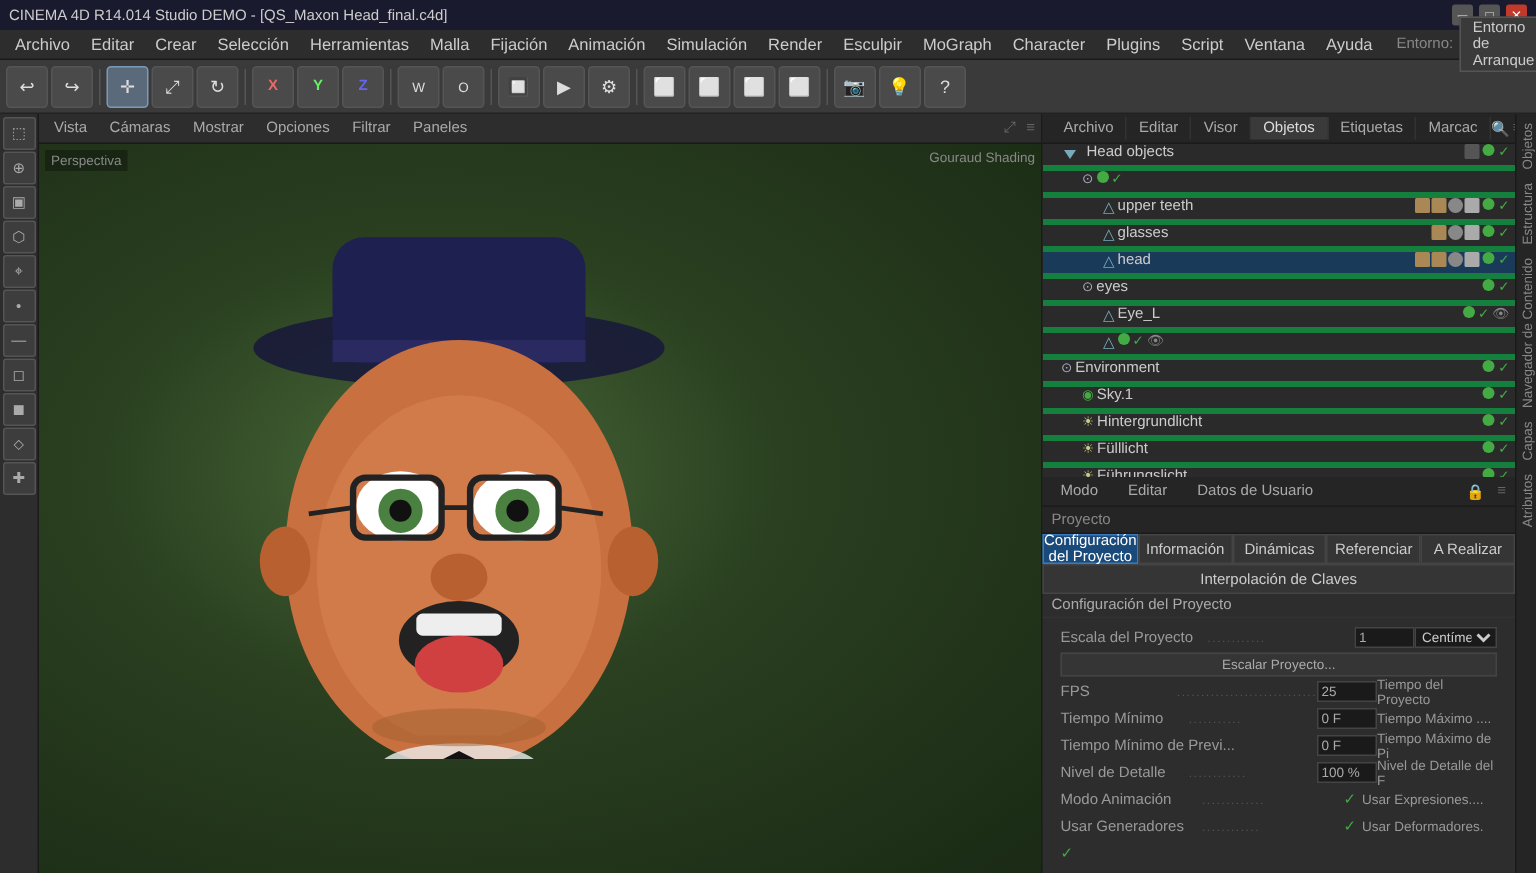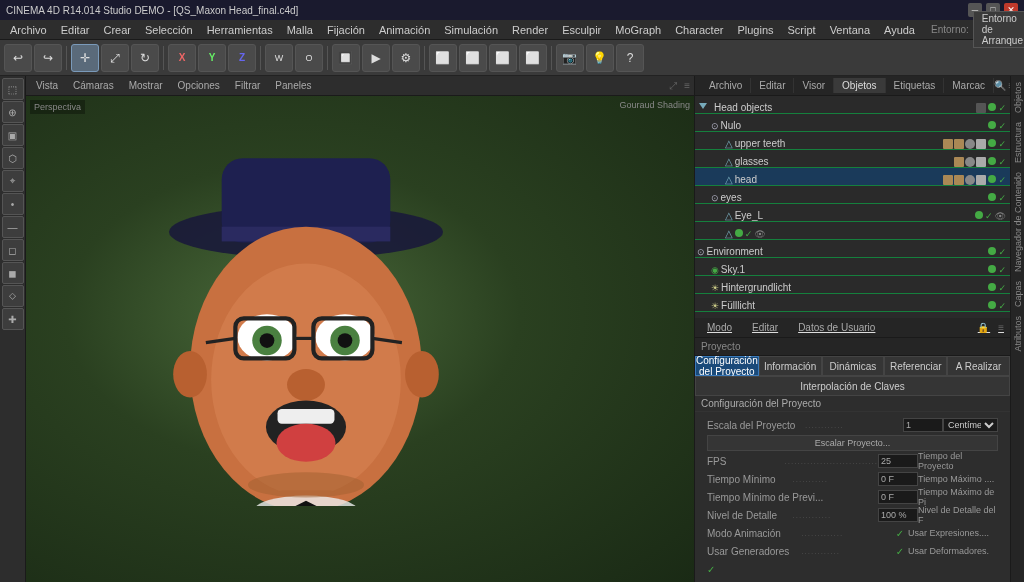--- a/index.html
+++ b/index.html
@@ -75,40 +75,39 @@
       height: 20px; background: #252525; display: flex; align-items: center; justify-content: space-between;
       padding: 0 6px; border-bottom: 1px solid #1a1a1a;
     }
     #obj-manager-tabs { display: flex; gap: 0; }
     .obj-tab { padding: 2px 8px; font-size: 10px; color: #aaa; cursor: pointer; border-right: 1px solid #333; }
     .obj-tab.active { background: #3a3a3a; color: #ddd; }
 
     
     #object-tree { flex: 1; overflow-y: auto; background: #2a2a2a; max-height: 290px; }
     .tree-item {
-      height: 18px; display: flex; align-items: flex-end; padding-left: 2px; cursor: pointer;
-      border-bottom: 1px solid #15803d; position: relative;
+      height: 18px; display: flex; align-items: flex-start; padding-left: 12px; cursor: pointer;
+      border-bottom: 4px solid #15803d; position: relative;
     }
     .tree-item.selected { background: #1a3a5a; }
     .tree-indent { display: inline-block; width: 14px; }
     .tree-icon { width: 14px; height: 14px; display: inline-flex; align-items: center; justify-content: center; font-size: 9px; color: #7ab; margin-right: 3px; }
     .tree-label { font-size: 10px; color: #ccc; flex: 1; }
     .tree-controls { display: flex; gap: 2px; margin-right: 4px; }
     .dot-green { width: 8px; height: 8px; border-radius: 50%; background: #4a4; }
     .check-mark { color: #4a4; font-size: 9px; }
 
     
     #right-tabs {
       width: 14px; background: #252525; display: flex; flex-direction: column; align-items: center;
       padding: 2px 0; gap: 1px; border-left: 1px solid #1a1a1a;
     }
     #attr-header {
       height: 20px; background: #252525; display: flex; align-items: center; padding: 0 6px; gap: 8px;
       border-bottom: 1px solid #1a1a1a;
-      text-decoration: underline;
     }
     .attr-tab { font-size: 10px; color: #aaa; cursor: pointer; padding: 2px 6px; }
 
     #project-title { height: 18px; background: #252525; display: flex; align-items: center; padding: 0 6px; font-size: 10px; color: #888; border-bottom: 1px solid #1a1a1a; }
 
     #project-btns { display: flex; flex-wrap: wrap; }
     .proj-btn {
       flex: 1; height: 20px; background: #353535; border: 1px solid #444; font-size: 10px; color: #ccc;
       cursor: pointer; display: flex; align-items: center; justify-content: center;
     }
@@ -333,21 +332,20 @@
                 <div class="tag-sq"></div>
               </div>
             <span class="dot-green"></span>
             <span class="check-mark">✓</span>
           </div>
         </div>
 
         <div class="tree-item">
           <span class="tree-indent"></span>
           <span style="font-size:9px;color:#aab;margin-right:2px;">⊙</span>
-          <span class="tree-label">Nulo</span>
           <div class="tree-controls">
             <span class="dot-green"></span>
             <span class="check-mark">✓</span>
           </div>
         </div>
 
         <div class="tree-item">
           <span class="tree-indent"></span>
             <span class="tree-indent"></span>
           <span style="color:#7ab;font-size:10px;margin-right:2px;">△</span>

